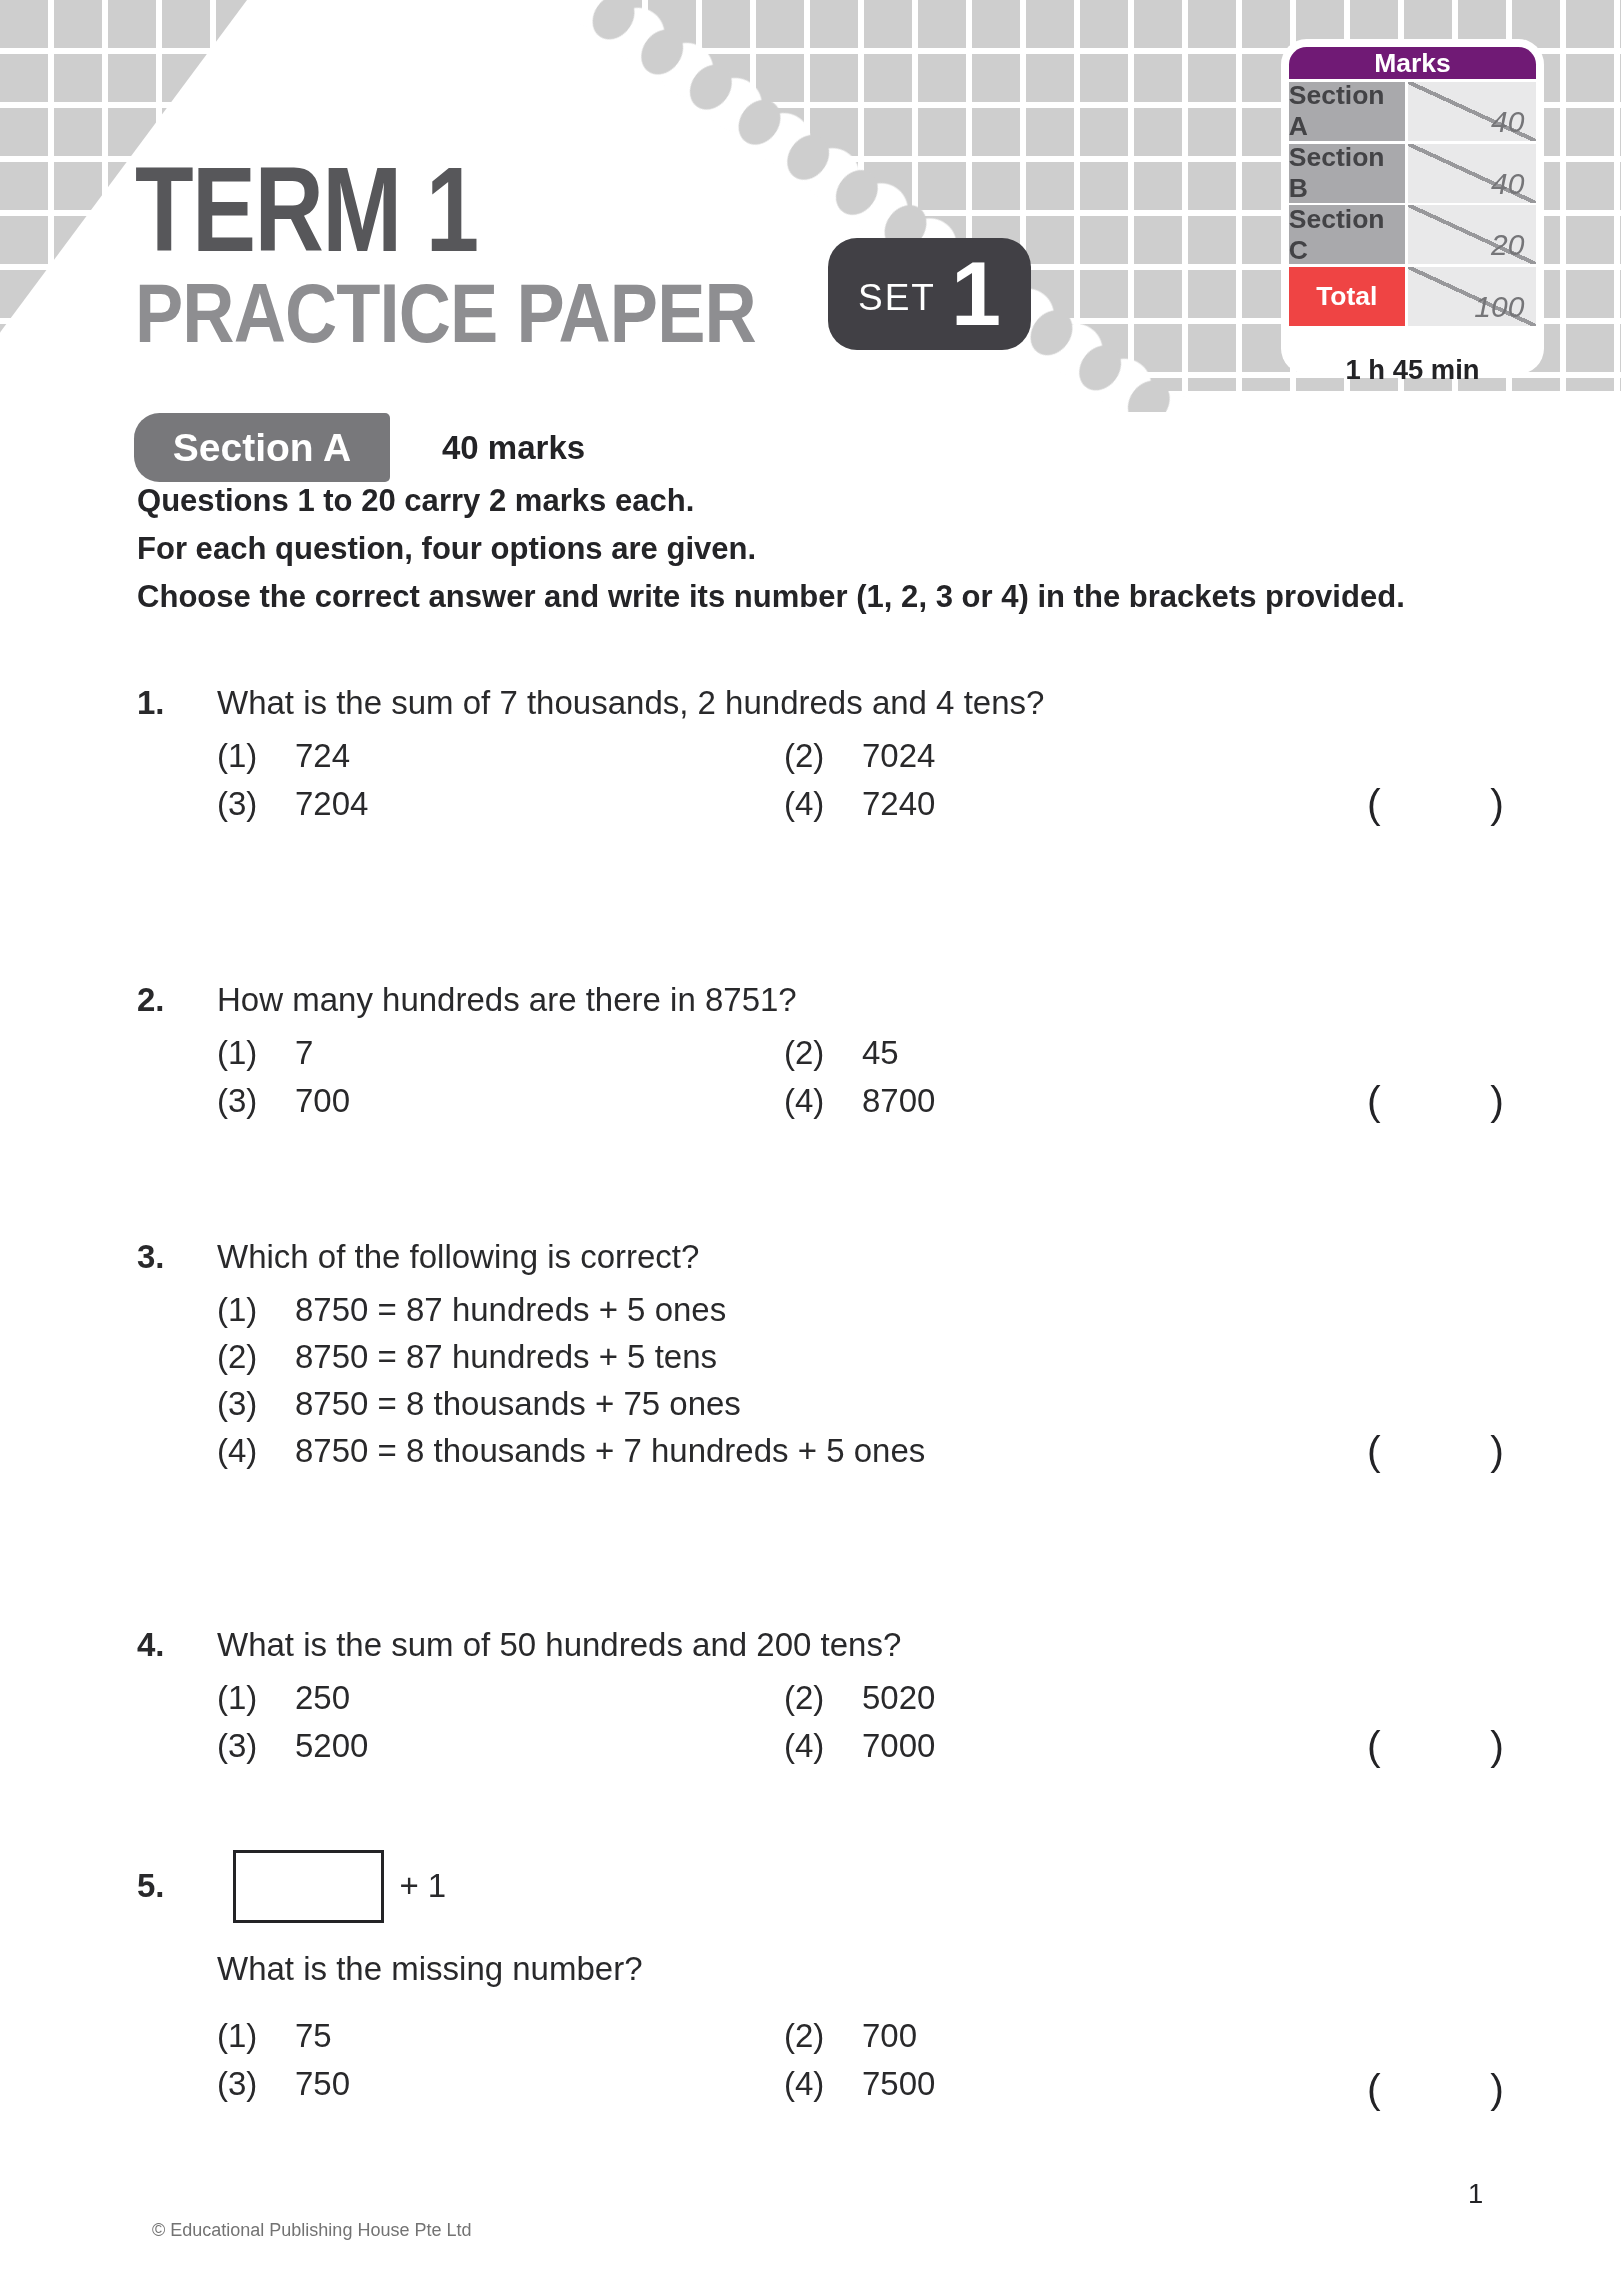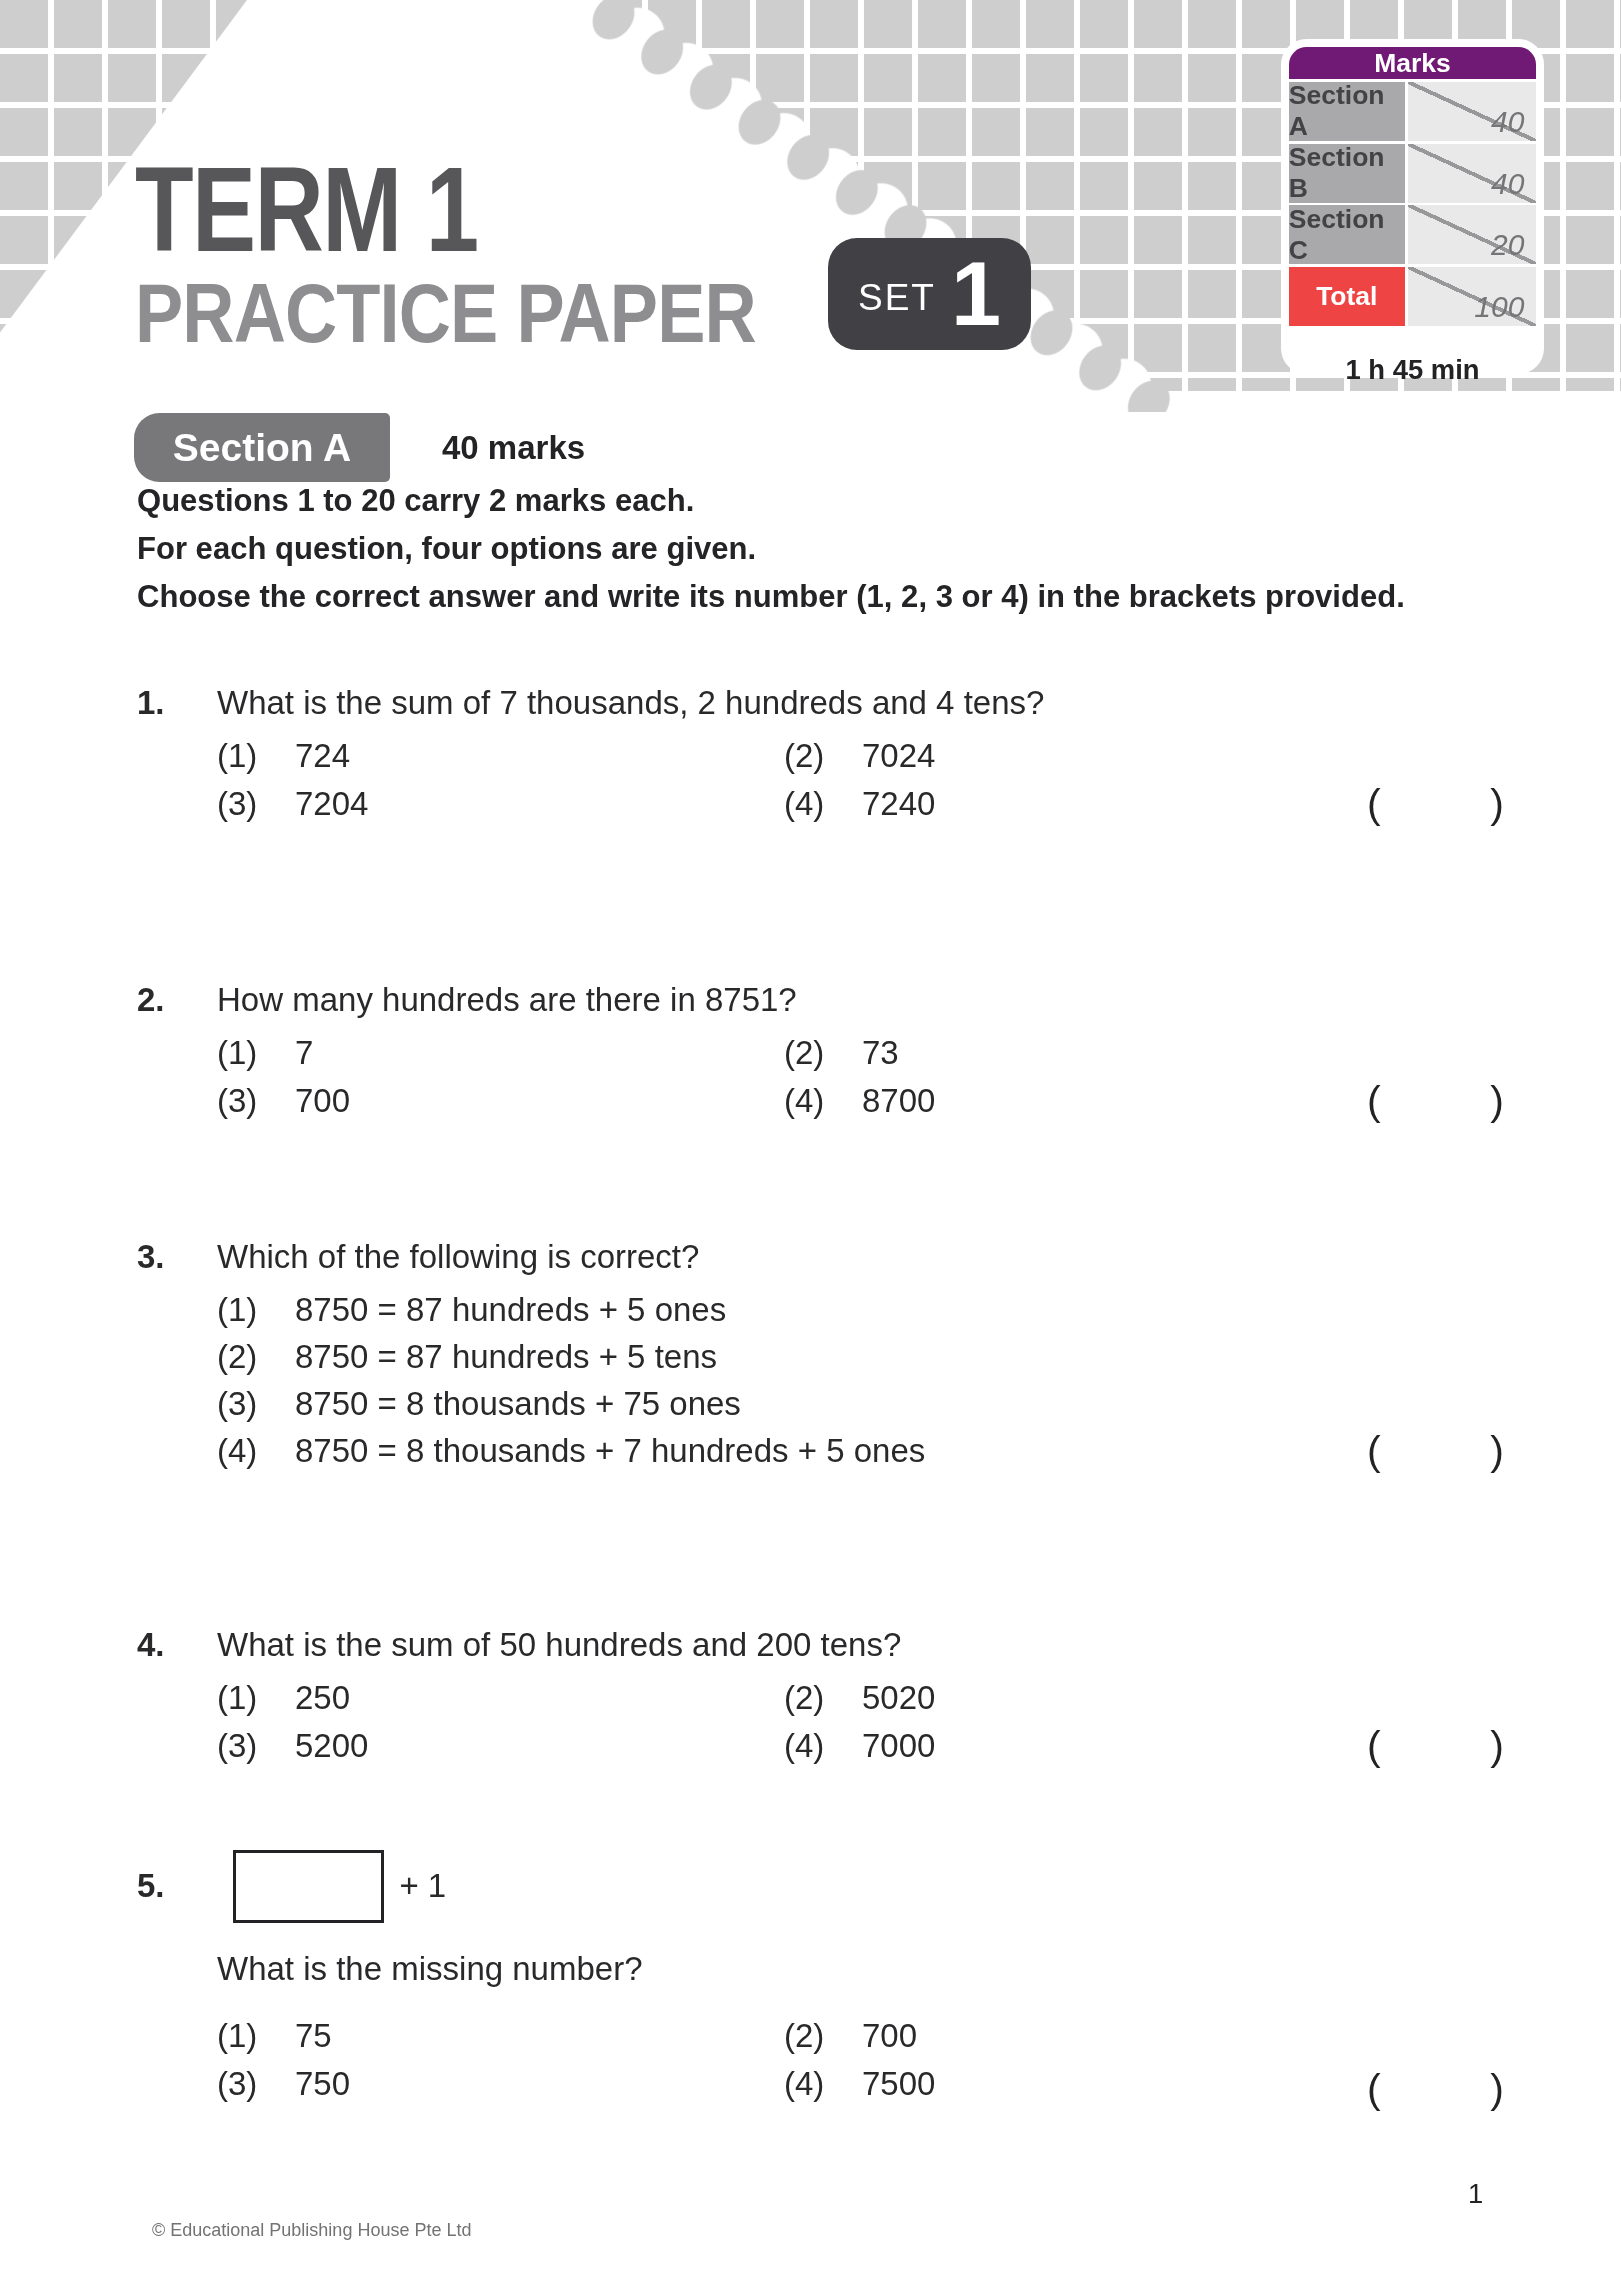--- a/index.html
+++ b/index.html
@@ -211,21 +211,21 @@
       <div class="q-num">2.</div>
       <div class="q-text">How many hundreds are there in 8751?</div>
     </div>
     <div class="opts2">
       <div class="opt">
           <span class="opt-label">(1)</span>
           <span>7</span>
         </div>
       <div class="opt">
           <span class="opt-label">(2)</span>
-          <span>73</span>
+          <span>45</span>
         </div>
       <div class="opt">
           <span class="opt-label">(3)</span>
           <span>700</span>
         </div>
       <div class="opt">
           <span class="opt-label">(4)</span>
           <span>8700</span>
         </div>
     </div>

